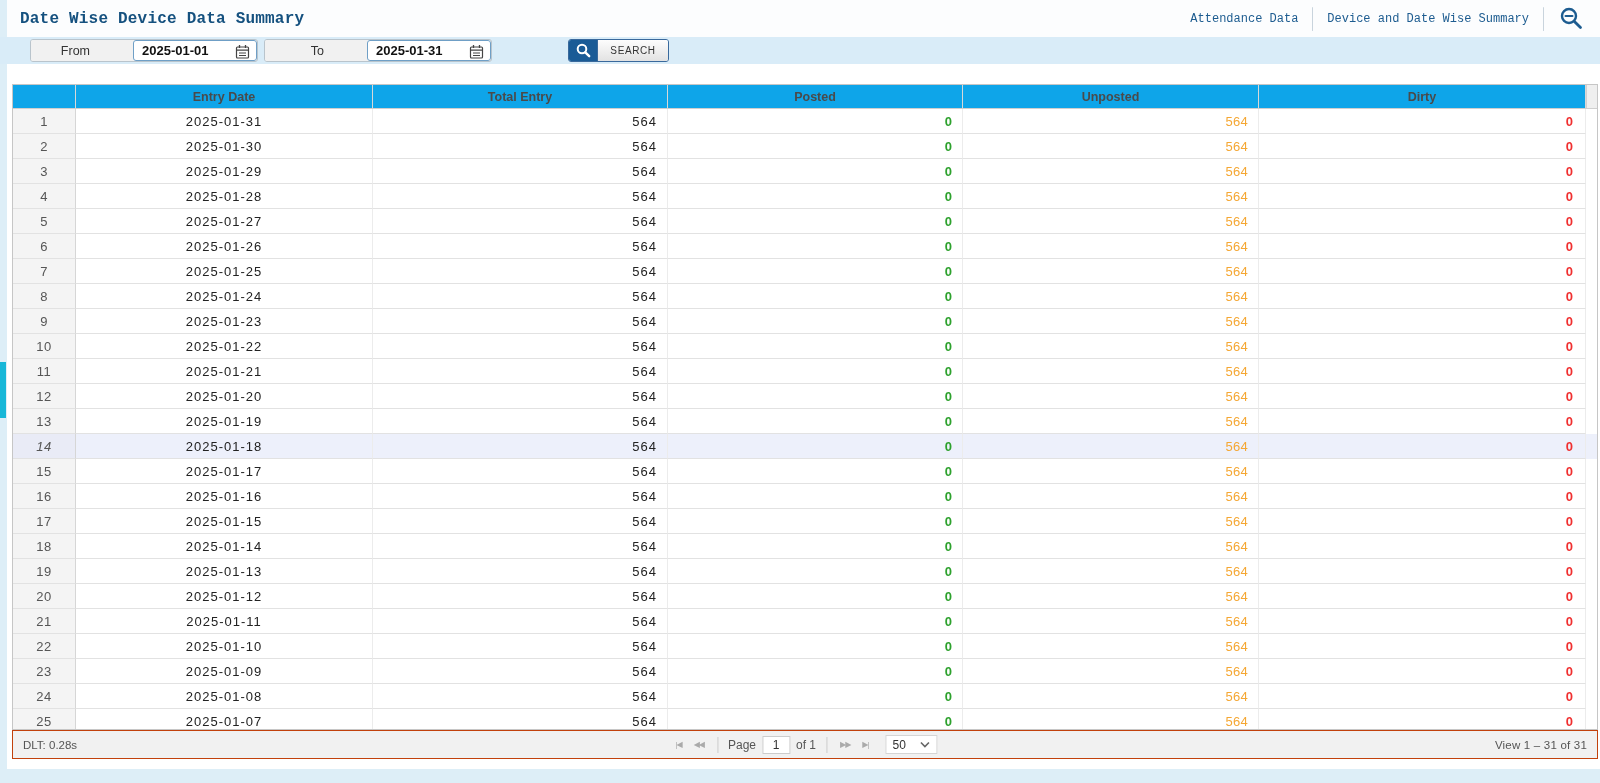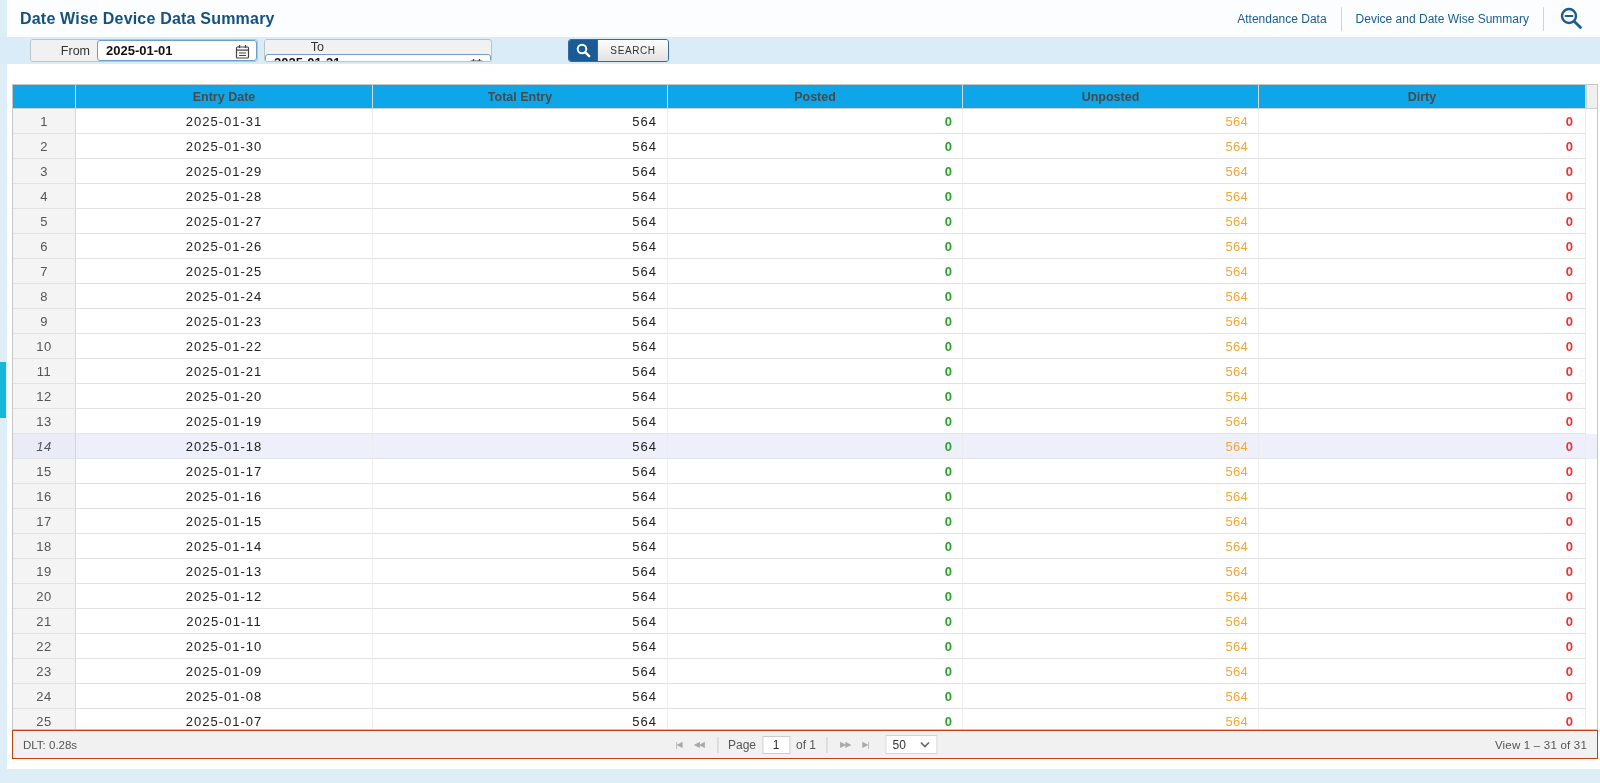--- a/index.html
+++ b/index.html
@@ -12,36 +12,36 @@
   body{
     position:relative;background:#ffffff;overflow:hidden;
     font-family:"Liberation Sans","DejaVu Sans",sans-serif;color:#222;
   }
   
   .left-strip{position:absolute;left:0;top:0;width:7px;height:783px;background:var(--page_strip);}
   .bottom-strip{position:absolute;left:0;top:769px;width:1600px;height:14px;background:var(--page_strip);}
   .cyan-tab{position:absolute;left:0;top:362px;width:6px;height:56px;background:var(--cyan_tab);z-index:5;cursor:pointer;}
   
   .top-bar{position:absolute;left:7px;top:0;width:1593px;height:37px;background:#fcfdfe;
-    display:flex;align-items:center;justify-content:space-between;padding:0 16px 0 13px;}
+    display:flex;align-items:center;justify-content:space-between;padding:0 16px 0 13px;font-family:Liberation Mono, monospace;}
   .page-title{font-size:16px;font-weight:bold;color:var(--accent_blue);letter-spacing:.2px;}
   .top-links{display:flex;align-items:center;height:26px;}
   .top-link{color:var(--link_blue);font-size:12px;cursor:pointer;padding:0 14px;white-space:nowrap;}
   .v-div{width:1px;height:24px;background:#c9d4dd;border-radius:1px;}
   .zoom-btn{margin-left:14px;width:26px;height:26px;display:flex;align-items:center;justify-content:center;cursor:pointer;}
   
   .filter-bar{position:absolute;left:0;top:37px;width:1600px;height:27px;background:var(--filter_bg);}
   .date-group{position:absolute;top:2px;height:23px;display:flex;border-radius:3px;overflow:hidden;
     border:1px solid #b9c4cc;background:#f1f1f1;}
   .date-group.from{left:30px;width:228px;}
-  .date-group.to{left:264px;width:228px;flex-direction:column;}
+  .date-group.to{left:264px;width:228px;}
   .date-label{width:66px;display:flex;align-items:center;justify-content:flex-end;padding-right:7px;
     font-size:12.5px;color:#333;background:#f1f1f1;}
   .date-input-wrap{flex:1;background:#fff;border:1px solid #6f9fc6;border-radius:3px;
-    display:flex;align-items:center;position:relative;}
+    display:flex;align-items:center;position:relative;margin-left:36px;}
   .date-input{border:none;outline:none;width:110px;font-size:13px;font-weight:bold;color:#111;
     padding-left:8px;font-family:"Liberation Sans",sans-serif;background:transparent;}
   .cal-icon{position:absolute;right:6px;top:3px;cursor:pointer;}
   .search-group{position:absolute;left:568px;top:2px;height:23px;display:flex;
     border:1px solid #39699c;border-radius:3px;overflow:hidden;cursor:pointer;}
   .search-icon-box{width:28px;background:#1a5b96;display:flex;align-items:center;justify-content:center;}
   .search-btn{width:71px;background:linear-gradient(#fdfdfd,#e2e2e2);border-left:1px solid #39699c;
     display:flex;align-items:center;justify-content:center;font-size:10px;color:#333;letter-spacing:.6px;}
   
   .grid{position:absolute;left:12px;top:84px;width:1586px;height:646px;background:#fff;

